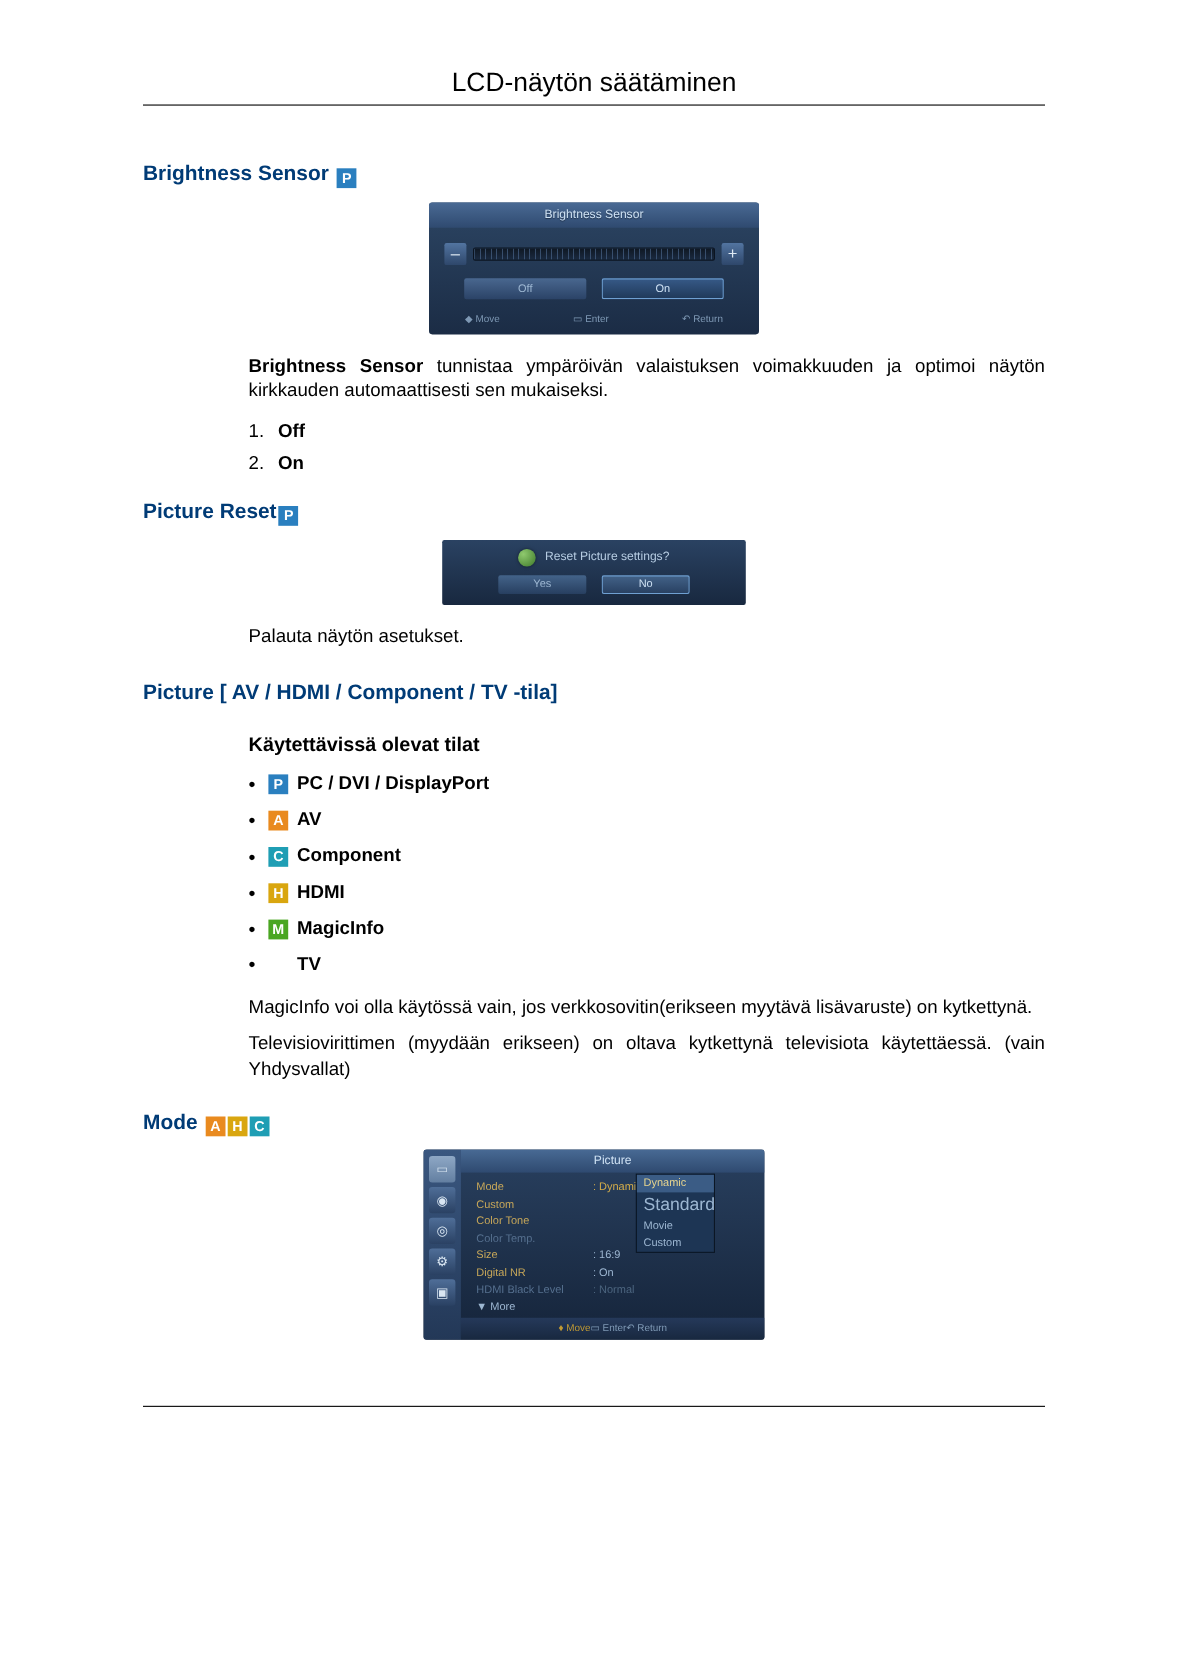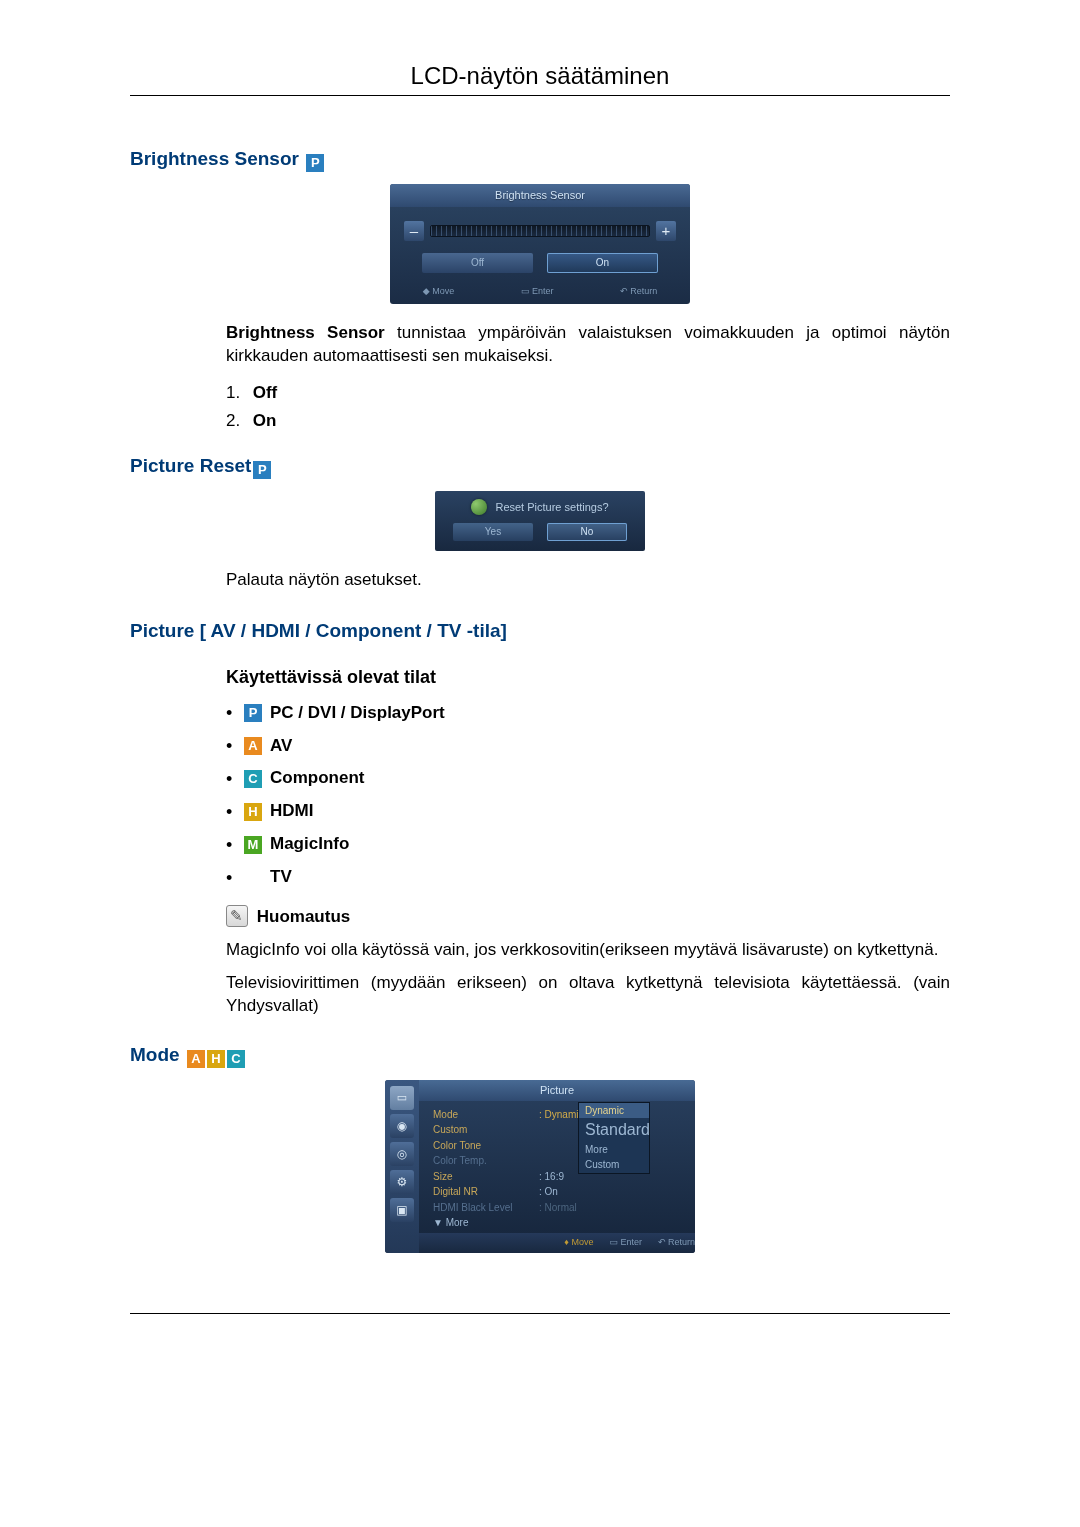--- a/index.html
+++ b/index.html
@@ -140,21 +140,21 @@
   .osd-brightness .foot {
     display:flex; justify-content:space-around;
     font-size: 9px;
     color:#7e98b4;
     padding: 2px 8px 4px 8px;
     gap: 17px;
   }
   .osd-brightness .foot span::before { margin-right:3px; }
   
   .osd-reset {
-    width: 210px;
+    width: 276px;
     margin: 10px auto 18px auto;
     background: linear-gradient(#2a4262,#18283f);
     border-radius: 2px;
     padding: 8px 10px 10px 10px;
     color:#b6cce2;
     font-size:11px;
   }
   .osd-reset .q-row { display:flex; align-items:center; gap:8px; justify-content:center; margin-bottom:8px;}
   .osd-reset .info-ico {
     width:16px;height:16px;border-radius:50%;
@@ -205,21 +205,21 @@
   .osd-picture .row { display:flex; gap:6px; padding:1px 0; }
   .osd-picture .row .k { width:100px; color:#c7a759; }
   .osd-picture .row .k.dim { color:#556f8e; }
   .osd-picture .row .v { flex:1; color:#9db7d2; }
   .osd-picture .row .v.dim { color:#4c657f; }
   .osd-picture .row.sel .v {
     color:#d4ad4a;
   }
   .osd-picture-wrap { position:relative; }
   .osd-picture .foot {
-    display:flex; justify-content:flex-end; gap:16px;
+    display:flex; justify-content:center; 
     font-size:9px; color:#7e98b4;
     padding:3px 0 5px 0;
     background: linear-gradient(#25395a,#18283f);
   }
   .foot-yellow{color:#c19a34;}
   hr.bottom { border:none; border-top:1px solid #000; margin-top:60px;}
 </style>
 </head>
 <body>
 
@@ -315,24 +315,20 @@
       <span class="icon-badge badge-m">M</span>
       <span class="bold">MagicInfo</span>
     </div>
     <div class="li">
       <span class="dot">•</span>
       <span style="width:18px"></span>
       <span class="bold">TV</span>
     </div>
   </div>
 
-  <div style="margin:8px 0 10px 0">
-    <span class="note-icon"></span>
-    <span class="bold">Huomautus</span>
-  </div>
   <p>MagicInfo voi olla käytössä vain, jos verkkosovitin(erikseen myytävä lisävaruste) on kytkettynä.</p>
   <p>Televisiovirittimen (myydään erikseen) on oltava kytkettynä televisiota käytettäessä. (vain Yhdysvallat)</p>
 </div>
 
 <div class="section-title" style="margin-top:24px">
   <span>Mode</span>
   <span class="icon-badge badge-a">A</span><span class="icon-badge badge-h">H</span><span class="icon-badge badge-c">C</span>
 </div>
 
 <div class="osd-picture-wrap">
@@ -382,18 +378,18 @@
     <div class="foot">
       <span class="foot-yellow">♦ <span>Move</span></span>
       <span>▭ <span>Enter</span></span>
       <span>↶ <span>Return</span></span>
     </div>
   </div>
 </div>
 <div class="popup" style="position:absolute; top:22px; left:calc(50% + 38px); width:72px; background:#1d3554; border:1px solid #0b1624;">
   <div class="opt sel" style="padding:1px 6px;font-size:10px;color:#e6d48e;background:#3b5c85">Dynamic</div>
   <div class="opt" style="padding:1px 6px;font-size:16px;color:#9db7d2">Standard</div>
-  <div class="opt" style="padding:1px 6px;font-size:10px;color:#9db7d2">More</div>
+  <div class="opt" style="padding:1px 6px;font-size:10px;color:#9db7d2">Movie</div>
   <div class="opt" style="padding:1px 6px;font-size:10px;color:#9db7d2">Custom</div>
 </div>
 </div>
 
 <hr class="bottom">
 
 </body></html>

